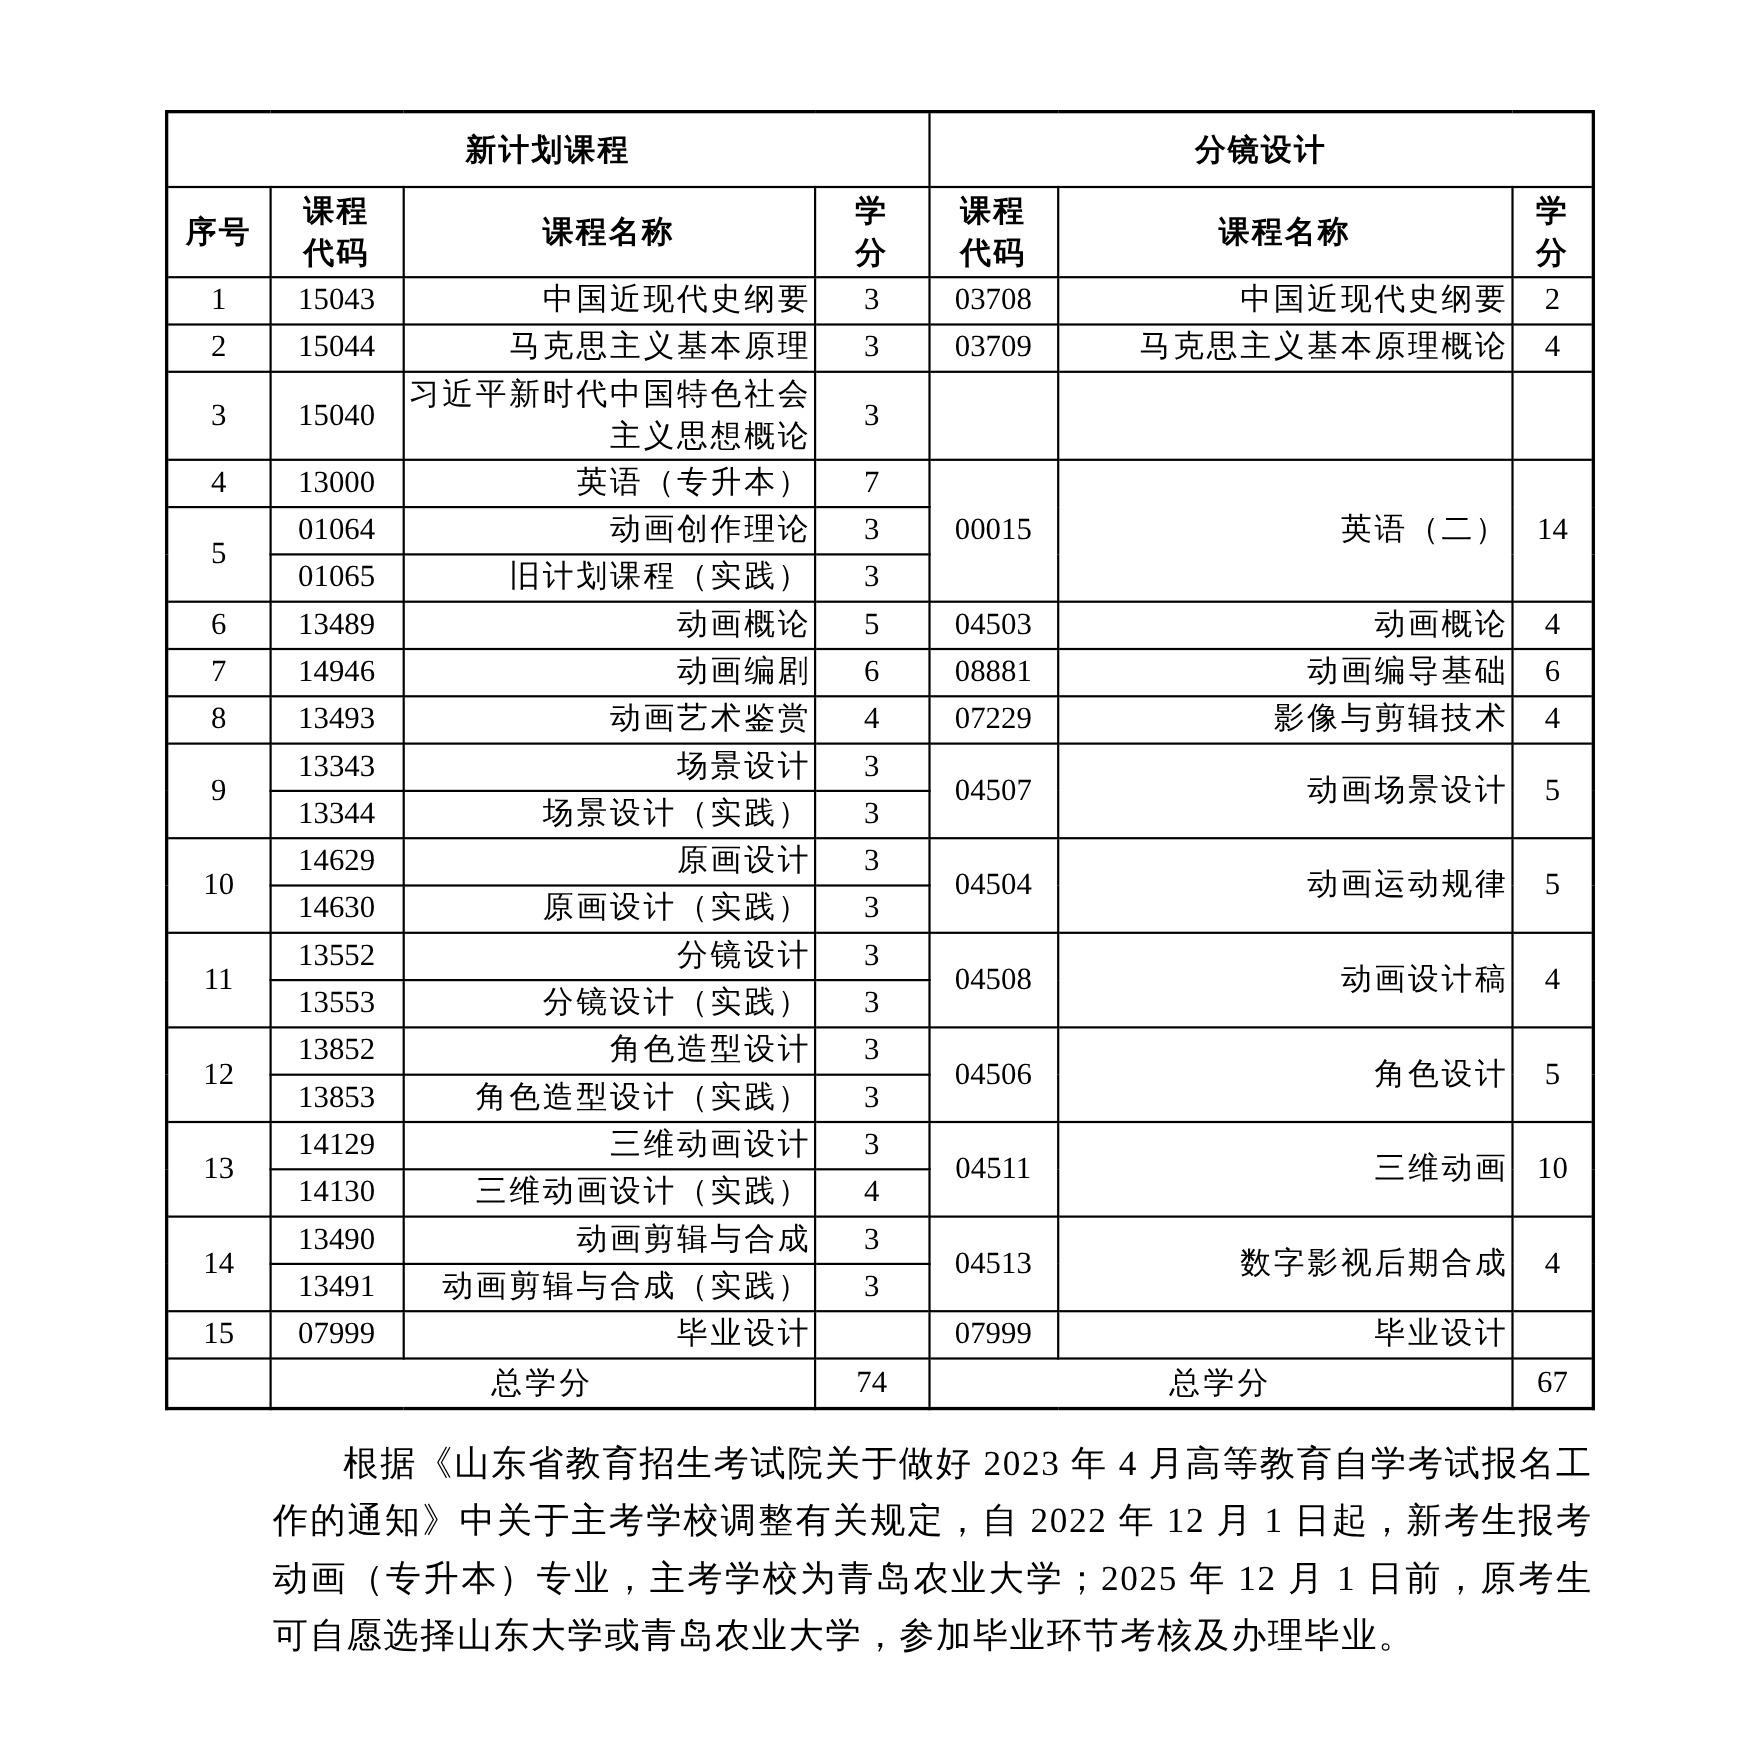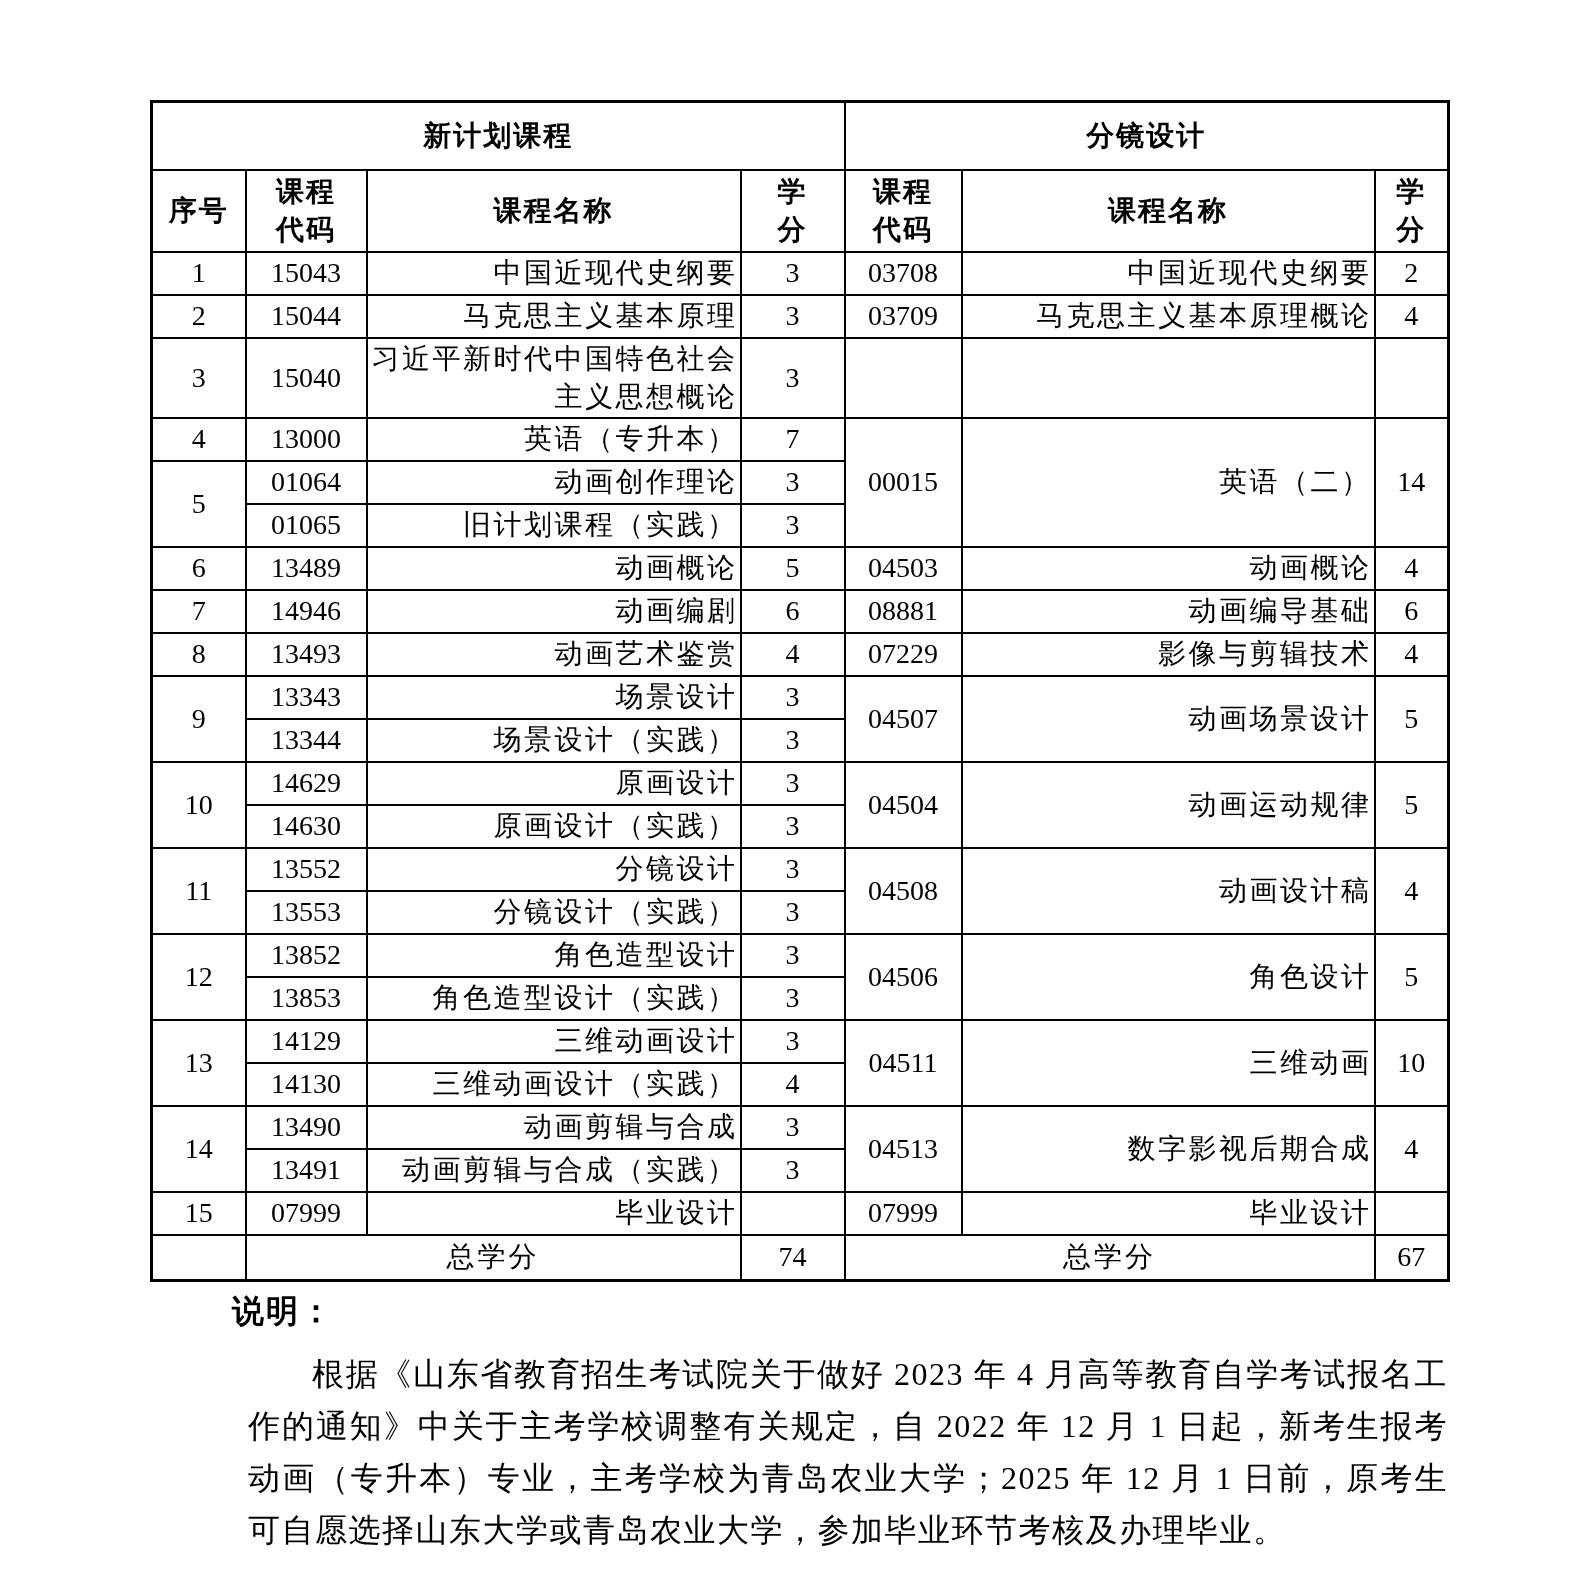--- a/index.html
+++ b/index.html
@@ -293,17 +293,16 @@
         <td class="c"></td>
         <td class="c totlabel" colspan="2">总学分</td>
         <td class="c">74</td>
         <td class="c totlabel" colspan="2">总学分</td>
         <td class="c">67</td>
       </tr>
     </tbody>
   </table>
 
   <div class="notes">
-    <div class="notes-title">说明：</div>
     <p class="notes-para">根据《山东省教育招生考试院关于做好 2023 年 4 月高等教育自学考试报名工作的通知》中关于主考学校调整有关规定，自 2022 年 12 月 1 日起，新考生报考动画（专升本）专业，主考学校为青岛农业大学；2025 年 12 月 1 日前，原考生可自愿选择山东大学或青岛农业大学，参加毕业环节考核及办理毕业。</p>
   </div>
 
 </div>
 
 </body></html>

